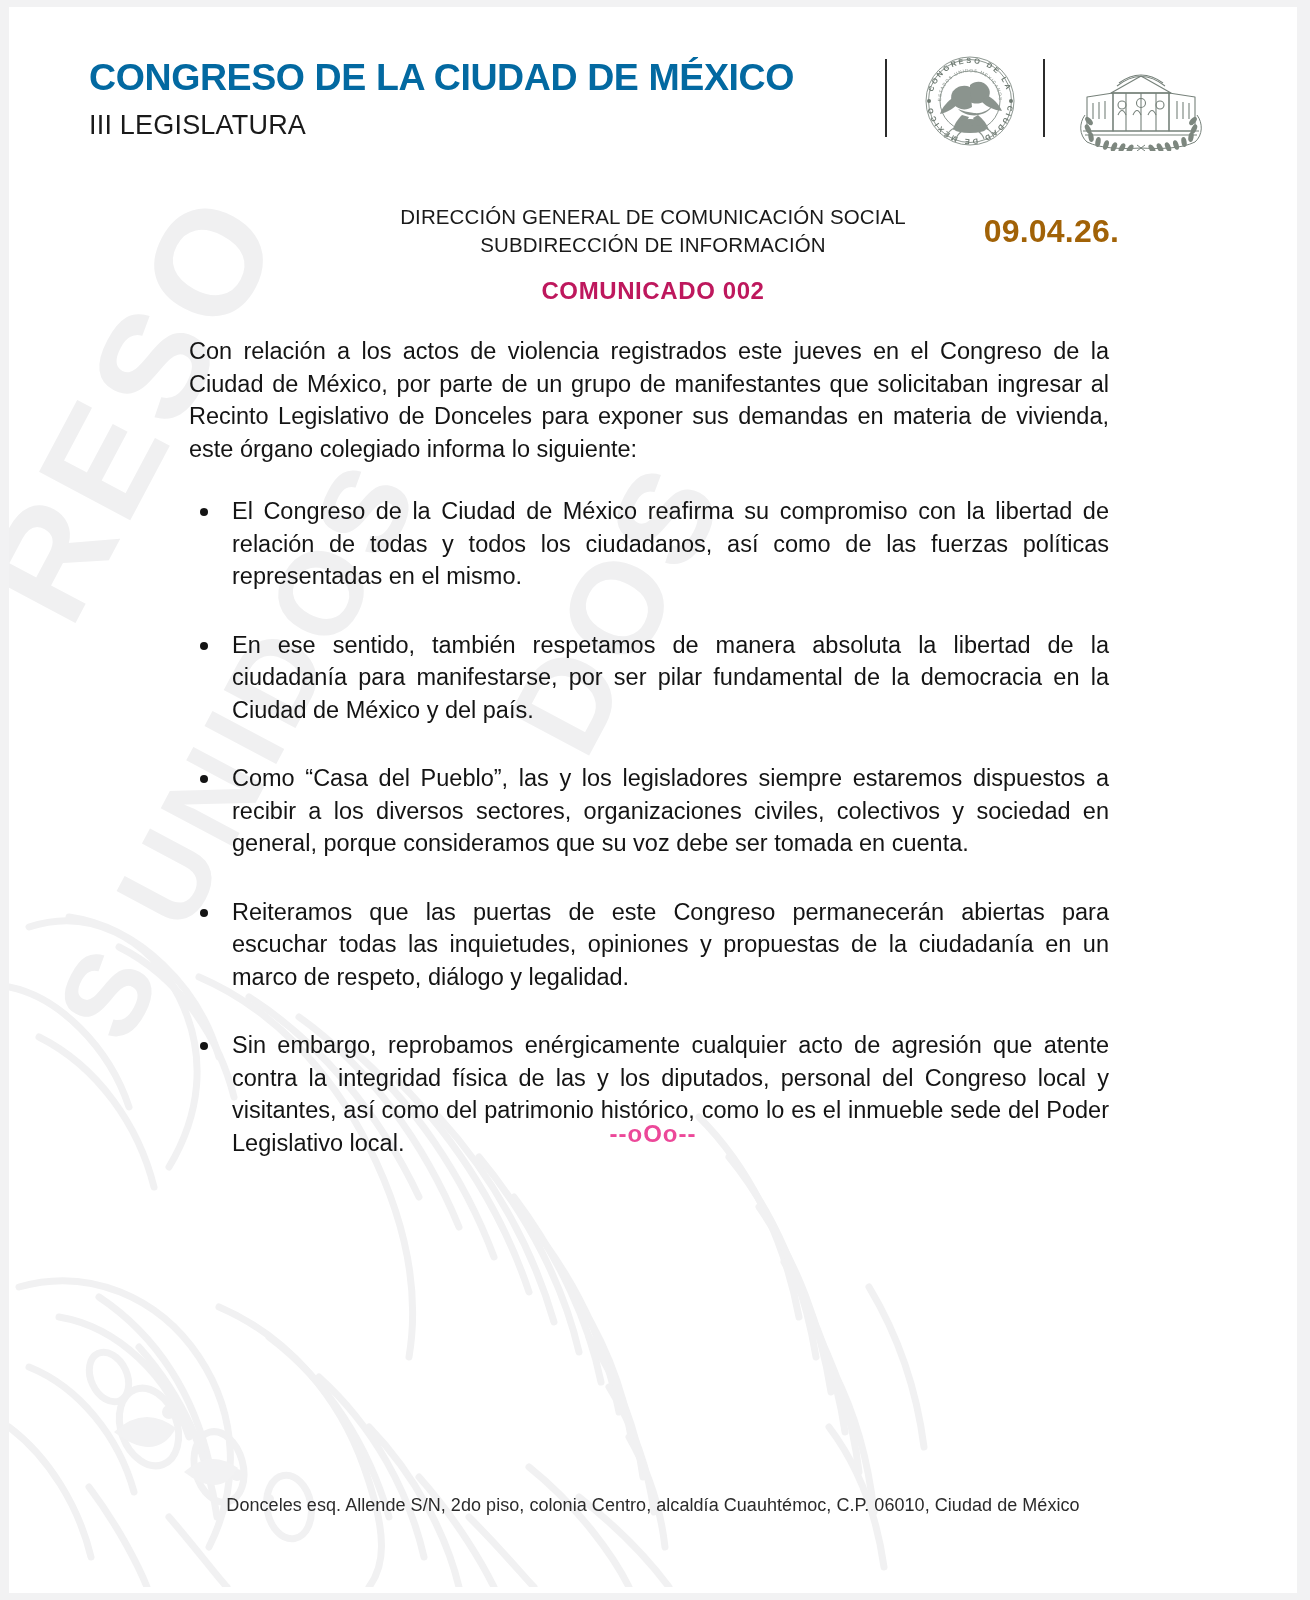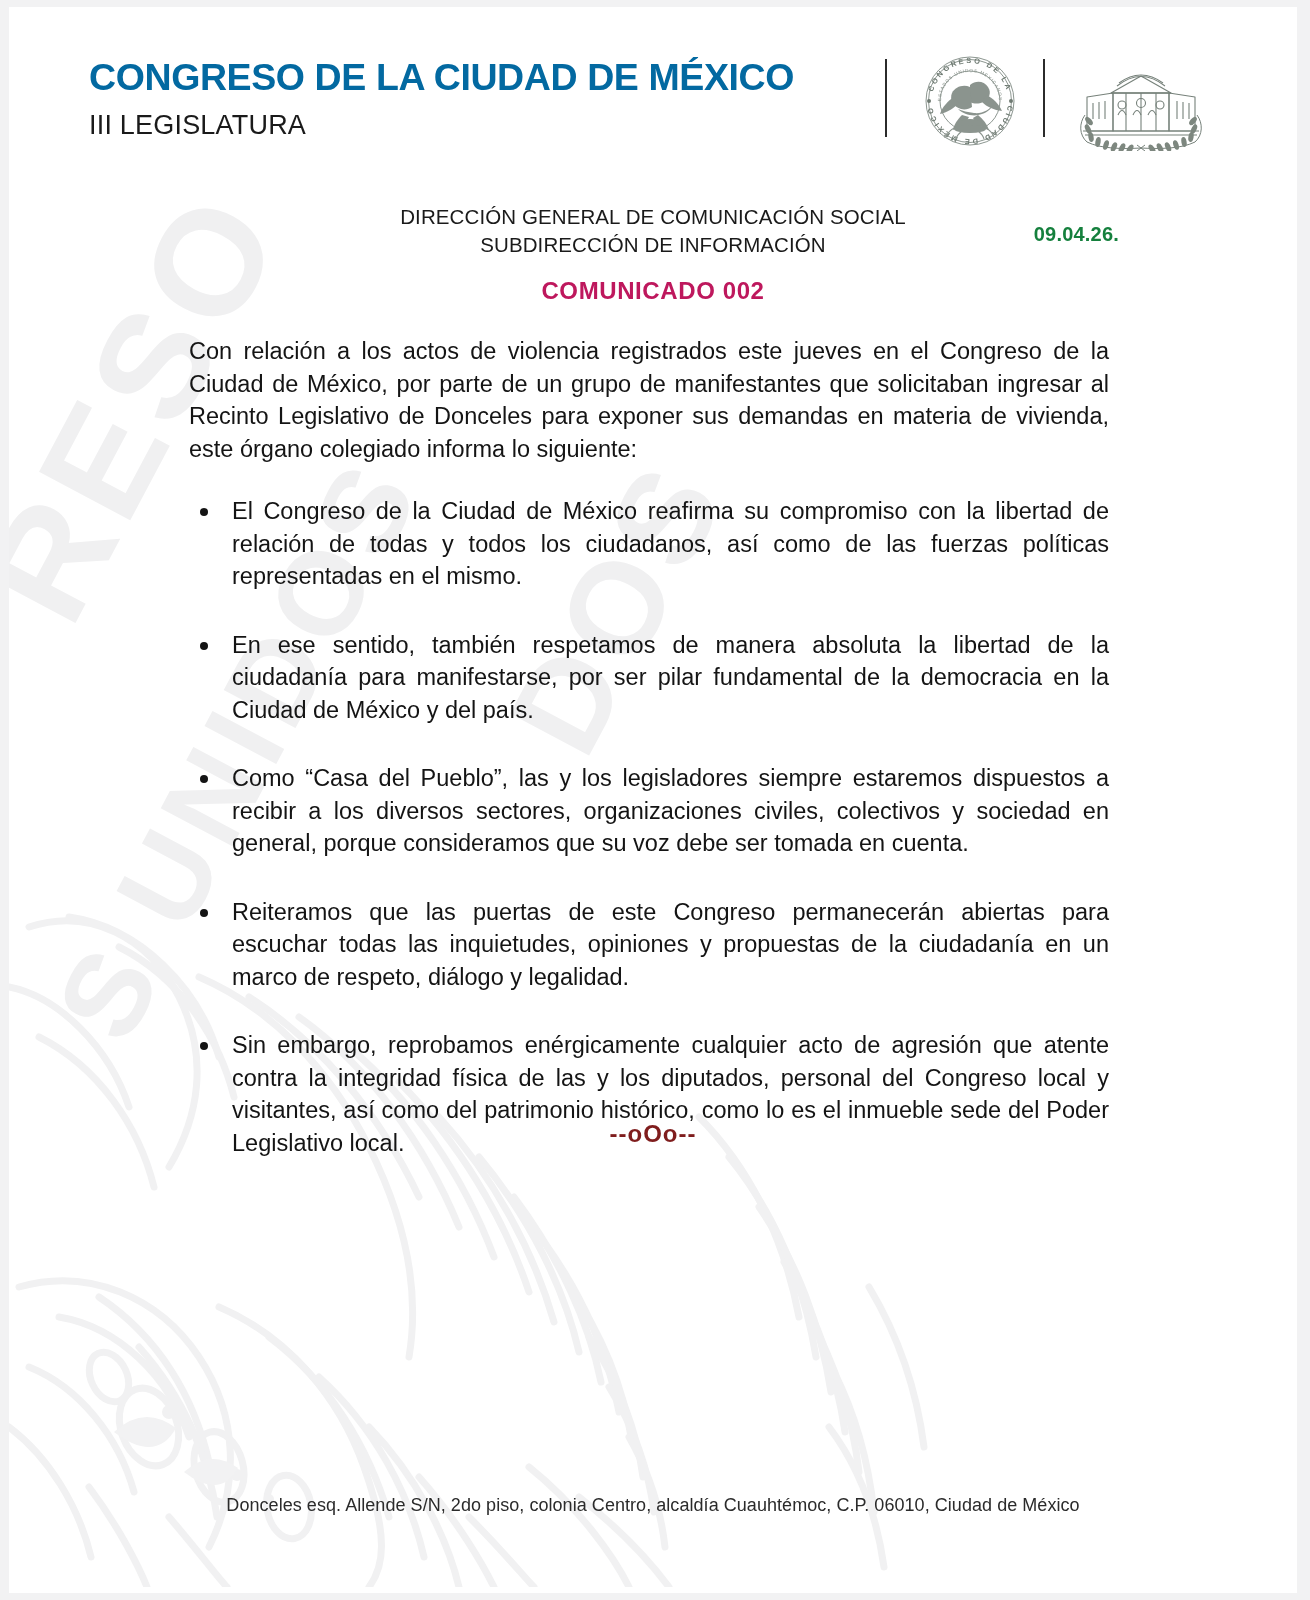--- a/index.html
+++ b/index.html
@@ -141,24 +141,24 @@
     line-height: 28px;
     color: #1a1a1a;
     letter-spacing: 0.1px;
     margin-top: 39px;
   }
   .dept .l2 { display: block; }
 
   .date {
     position: absolute;
     right: 178px;
-    top: 216px;
-    font-size: 20px;
+    top: 206px;
+    font-size: 32px;
     font-weight: 700;
-    color: #15803d;
+    color: #a16207;
     letter-spacing: 0.2px;
   }
 
   .com-title {
     position: absolute;
     left: 0;
     top: 270px;
     width: 1288px;
     text-align: center;
     font-size: 24px;
@@ -212,21 +212,21 @@
   }
 
   .endmark {
     position: absolute;
     left: 0;
     top: 1113px;
     width: 1288px;
     text-align: center;
     font-size: 24px;
     font-weight: 700;
-    color: #7f1d1d;
+    color: #ec4899;
     letter-spacing: 1px;
   }
 
   
   .footer {
     position: absolute;
     left: 0;
     top: 1488px;
     width: 1288px;
     text-align: center;

